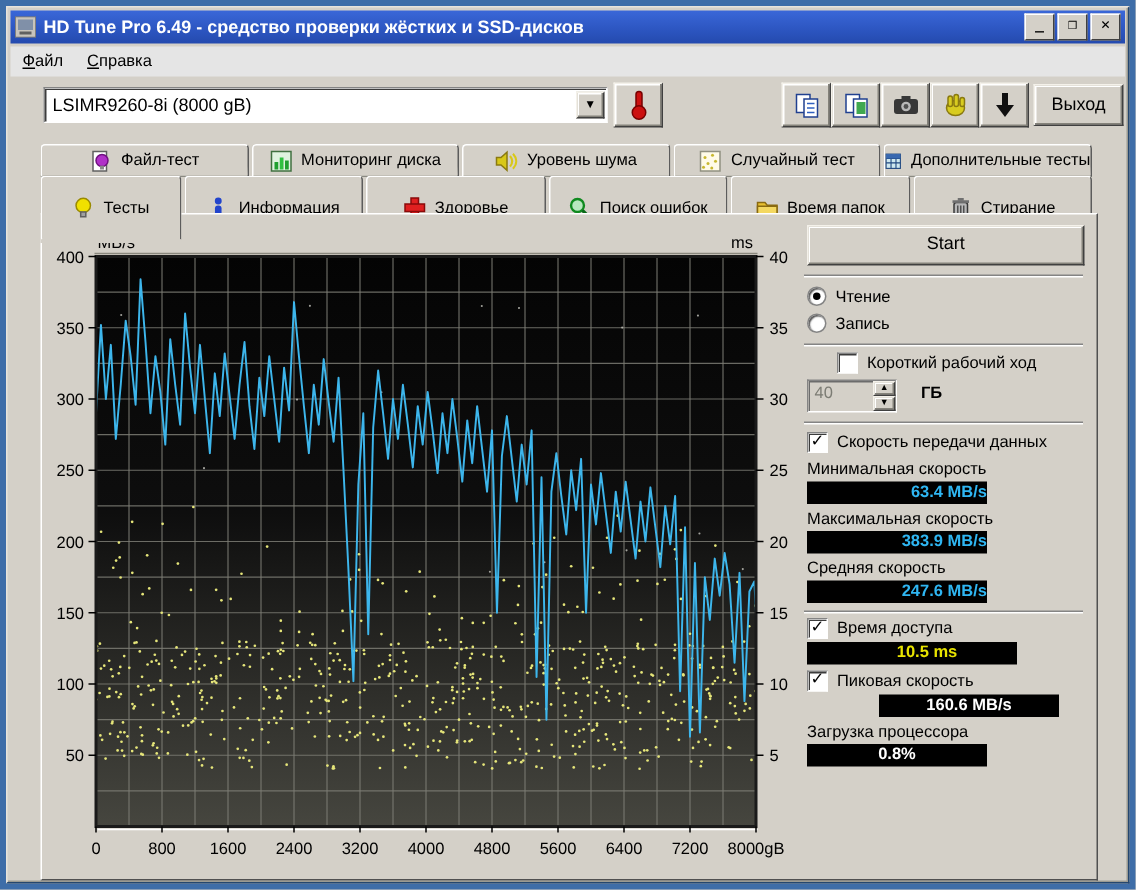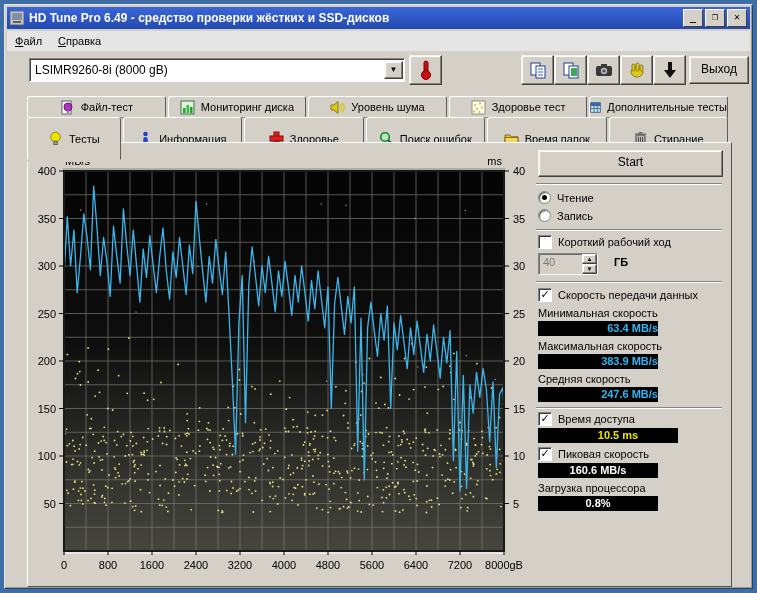--- a/index.html
+++ b/index.html
@@ -159,21 +159,21 @@
       <div class="tab">
         <svg width="15" height="15" viewBox="0 0 15 15">
           <rect x="1" y="1" width="13" height="13" fill="#fffbe8" stroke="#909080"></rect>
           <circle cx="4" cy="5" r="1" fill="#c8b830"></circle>
           <circle cx="9" cy="3.5" r="1" fill="#c8b830"></circle>
           <circle cx="6" cy="9" r="1" fill="#c8b830"></circle>
           <circle cx="11" cy="7.5" r="1" fill="#c8b830"></circle>
           <circle cx="8.5" cy="12" r="1" fill="#c8b830"></circle>
           <circle cx="3" cy="11.5" r="1" fill="#c8b830"></circle>
         </svg>
-        <span>Здоровье тест</span>
+        <span>Случайный тест</span>
       </div>
       <div class="tab">
         <svg width="15" height="15" viewBox="0 0 15 15">
           <rect x="1" y="1" width="13" height="13" fill="#cfe8ef" stroke="#204880"></rect>
           <line x1="1" y1="5" x2="14" y2="5" stroke="#204880"></line>
           <line x1="1" y1="9" x2="14" y2="9" stroke="#204880"></line>
           <line x1="5.5" y1="1" x2="5.5" y2="14" stroke="#204880"></line>
           <line x1="10" y1="1" x2="10" y2="14" stroke="#204880"></line>
           <rect x="1" y="1" width="13" height="4" fill="#3868b0"></rect>
         </svg>
@@ -1009,21 +1009,21 @@
       <div class="rp-row" style="top:48px;">
         <div class="radio sel"></div>
         <span>Чтение</span>
       </div>
       <div class="rp-row" style="top:66px;">
         <div class="radio"></div>
         <span>Запись</span>
       </div>
       <div class="rp-sep" style="top:86px;"></div>
 
-      <div class="rp-row" style="top:92px;">
+      <div class="rp-row" style="top:92px;margin-left:20px;">
         <div class="checkbox"></div>
         <span>Короткий рабочий ход</span>
       </div>
       <div class="spinbox">
         <span class="spin-val">40</span>
         <div class="spin-btns">
           <div class="btn3d">▲</div>
           <div class="btn3d">▼</div>
         </div>
       </div>
@@ -1047,19 +1047,19 @@
       <div class="rp-row" style="top:269px;">
         <div class="checkbox">✓</div>
         <span>Время доступа</span>
       </div>
       <div class="vbox yel" style="top:285px;padding-left:20px;">10.5 ms</div>
 
       <div class="rp-row" style="top:304px;">
         <div class="checkbox">✓</div>
         <span>Пиковая скорость</span>
       </div>
-      <div class="vbox wht" style="top:320px;">160.6 MB/s</div>
+      <div class="vbox wht" style="top:320px;margin-left:48px;">160.6 MB/s</div>
 
       <span class="rp-label" style="top:339px;">Загрузка процессора</span>
       <div class="vbox wht" style="top:353px;">0.8%</div>
     </div>
   </div>
 </div>
 
 </body></html>

